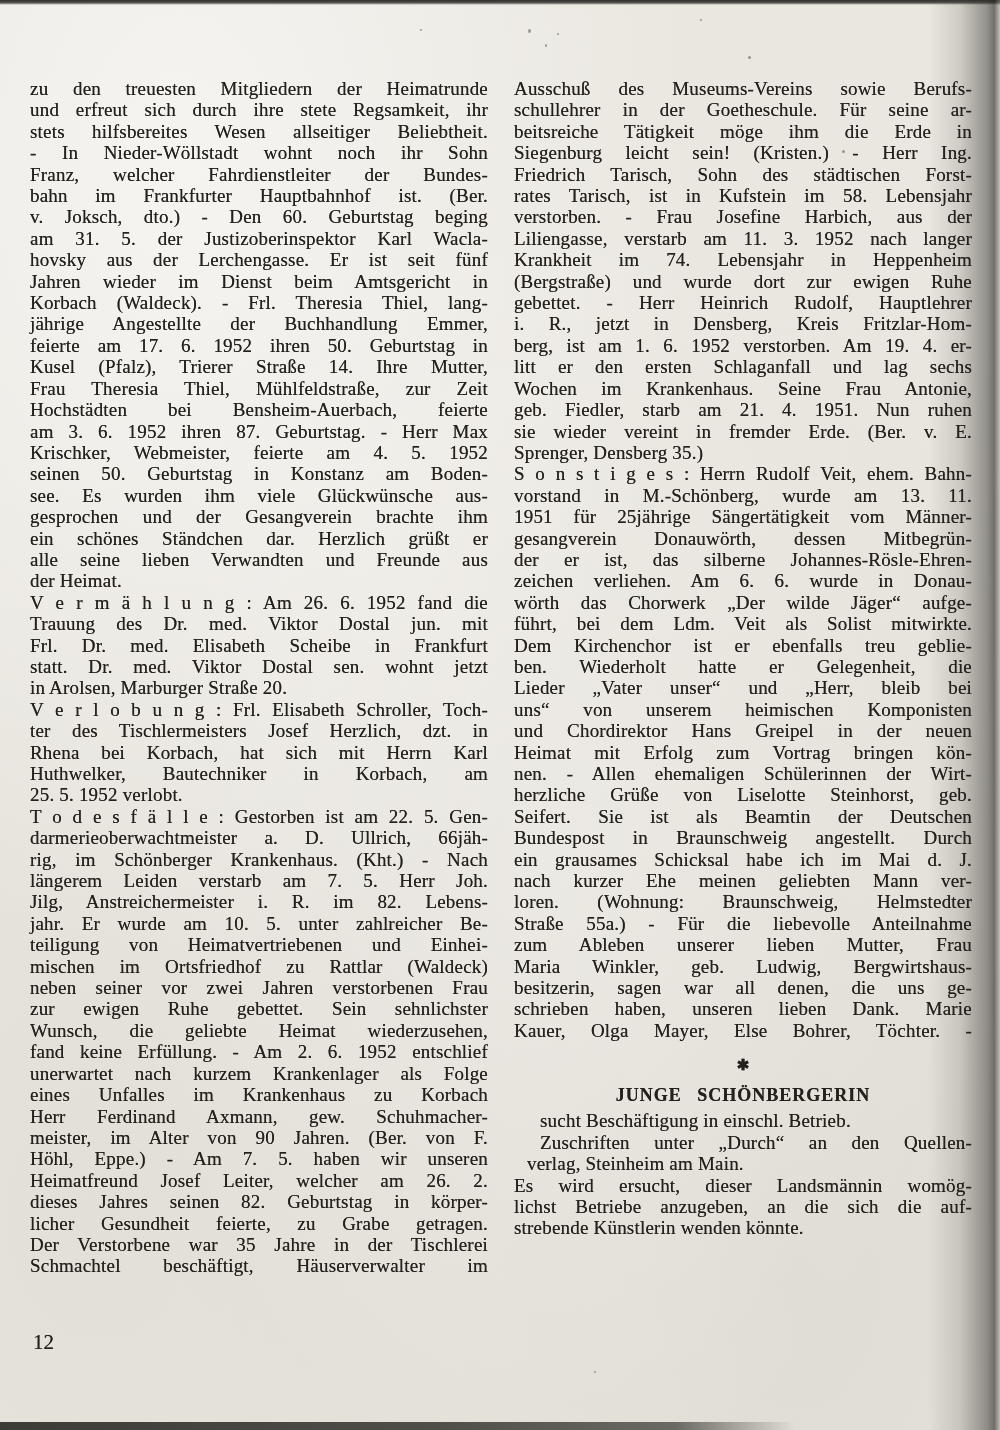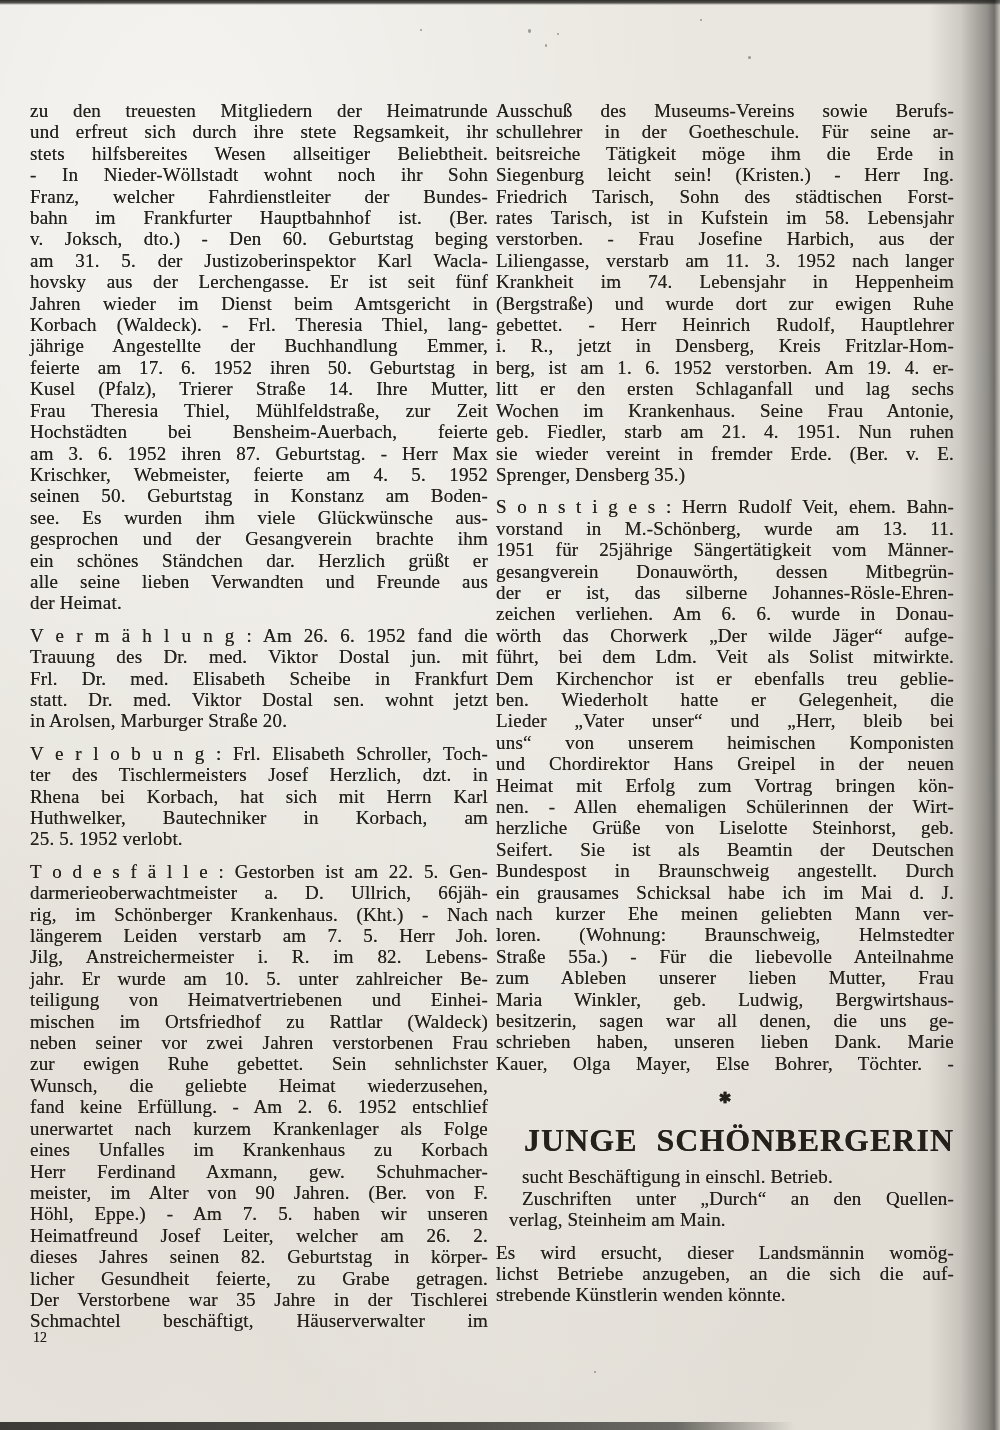--- a/index.html
+++ b/index.html
@@ -14,37 +14,37 @@
     font-family:"Liberation Serif", serif;
     color:#24211d;
   }
   .edge-top{position:absolute;top:0;left:0;width:100%;height:5px;
     background:linear-gradient(to bottom,#2e2d2a 0%,#55534e 55%,rgba(85,83,78,0) 100%);}
   .edge-right{position:absolute;top:0;right:0;width:72px;height:100%;
     background:linear-gradient(to right, rgba(80,76,70,0) 0%, rgba(80,76,70,0.18) 45%,
       rgba(52,50,46,0.48) 82%, rgba(40,38,35,0.62) 92%, rgba(150,147,140,0.45) 100%);}
   .edge-bottom{position:absolute;bottom:0;left:0;width:795px;height:8px;
     background:linear-gradient(to right,#3c3b37 0%,#504e49 55%,#6b6963 85%,rgba(107,105,99,0) 100%);}
-  .content{position:absolute;top:100px;left:30px;display:flex;gap:8px;}
+  .content{position:absolute;top:78px;left:30px;display:flex;gap:26px;}
   .col{width:458px;}
-  .block{margin-top:11px;}
+  .block{}
   .block:first-child{margin-top:0;}
   .line{
     font-size:19px;line-height:21.4px;
     text-align:justify;text-align-last:justify;
     letter-spacing:0.2px;
     text-shadow:0 0 0.5px rgba(36,33,29,0.75);
     white-space:normal;
   }
   .line.no-stretch{text-align-last:left;}
   .divider{margin-top:15px;text-align:center;font-size:15px;font-weight:bold;line-height:18px;
     text-shadow:0 0 0.5px rgba(36,33,29,0.75);}
-  .heading{margin-top:18px;text-align:right;font-weight:bold;font-size:32px;line-height:30px;
+  .heading{margin-top:6px;text-align:center;font-weight:bold;font-size:18px;line-height:30px;
     letter-spacing:1px;word-spacing:10px;text-shadow:0 0 0.6px rgba(36,33,29,0.8);}
-  .page-number{position:absolute;left:33px;top:1330px;font-size:14px;
+  .page-number{position:absolute;left:33px;top:1330px;font-size:21px;
     text-shadow:0 0 0.5px rgba(36,33,29,0.75);}
   .speck{position:absolute;background:rgba(55,52,46,0.45);border-radius:50%;}
 </style>
 </head>
 <body>
 
 <div class="page">
   <div class="edge-top"></div>
   <div class="edge-right"></div>
   <div class="edge-bottom"></div>

